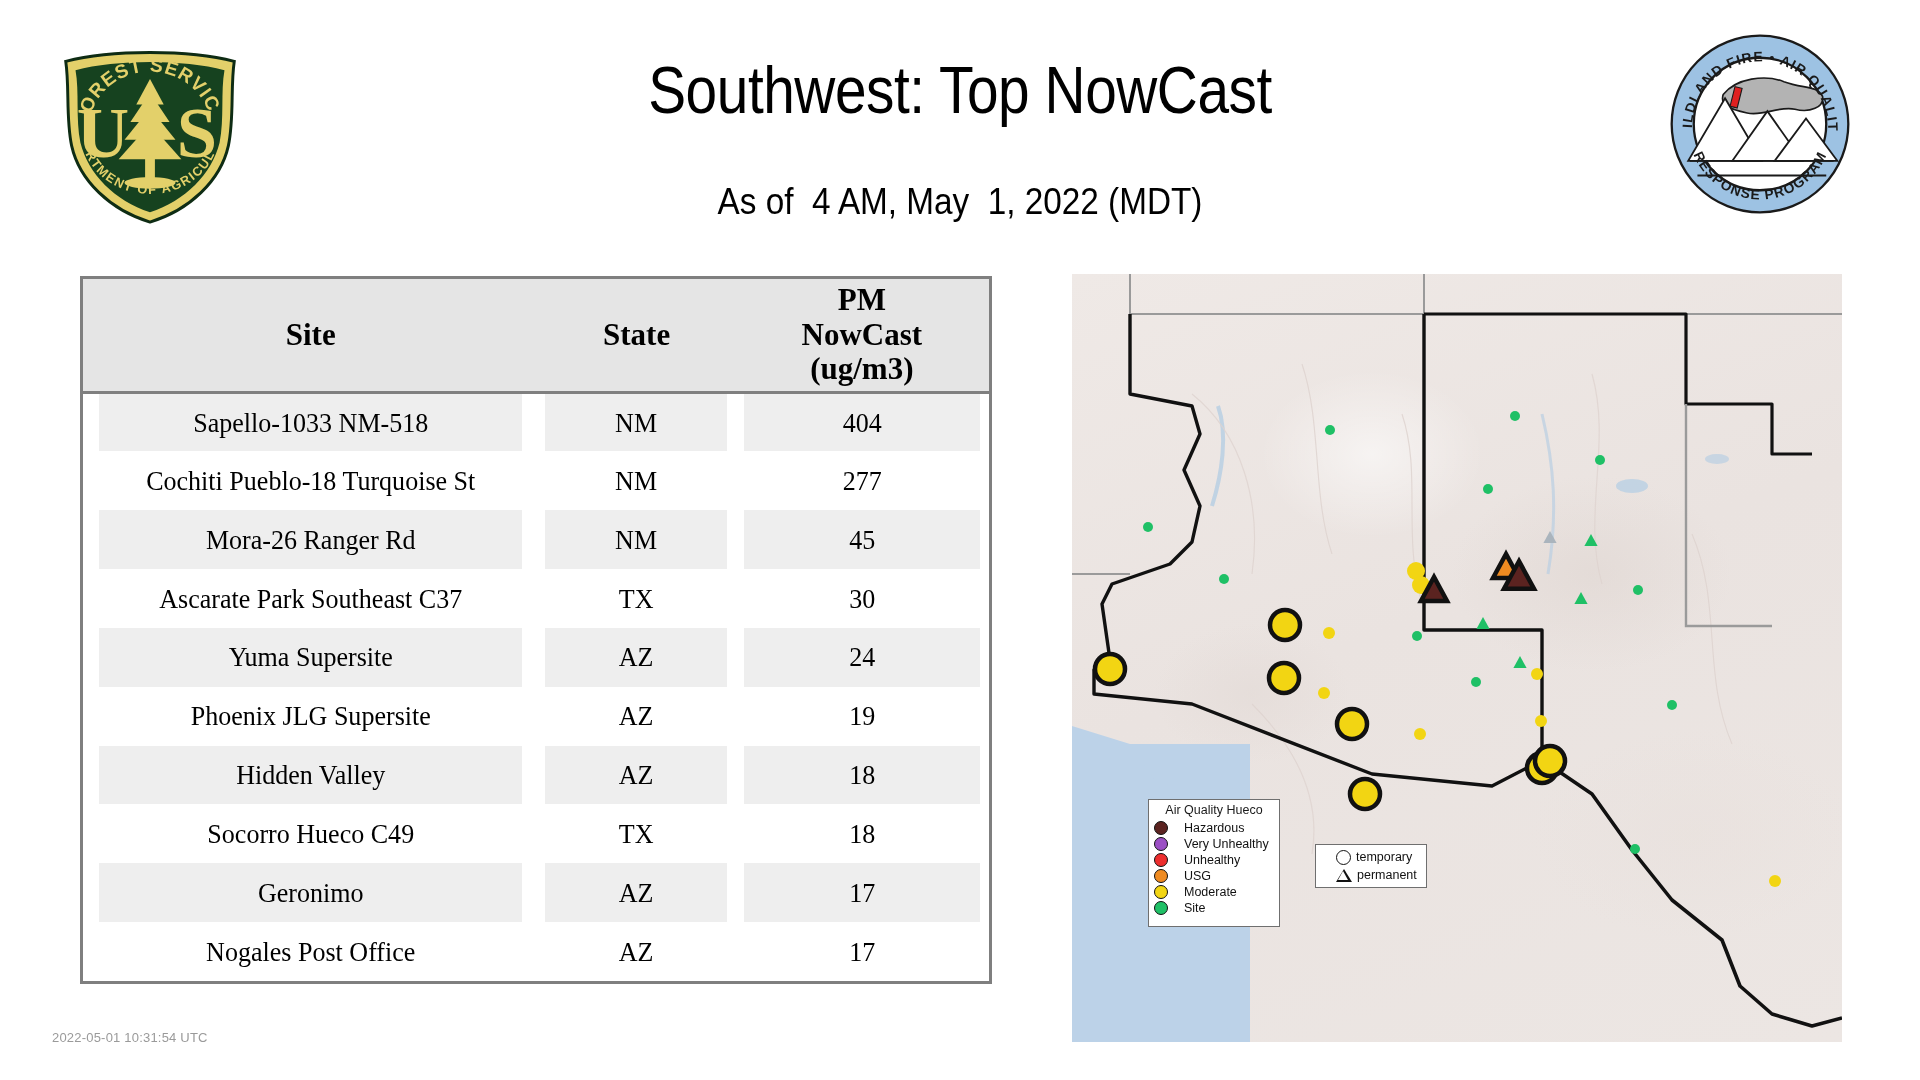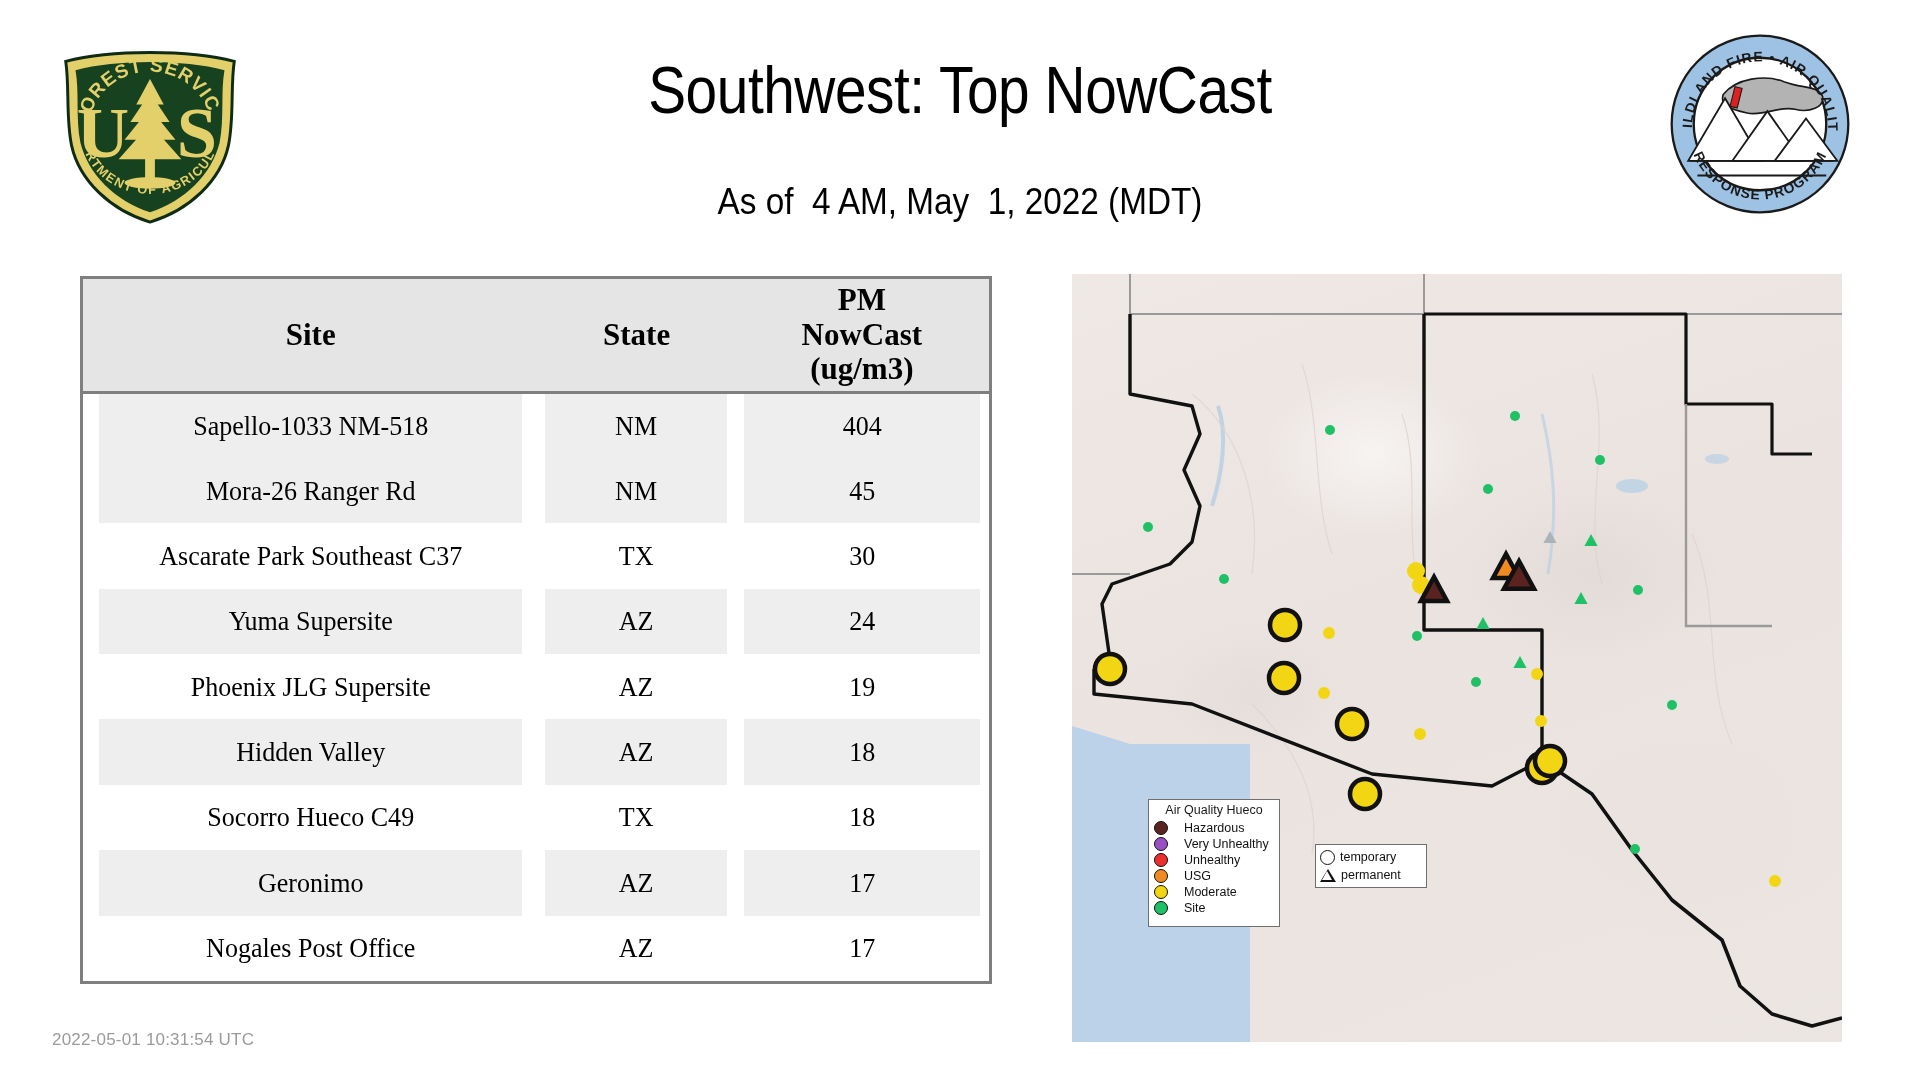--- a/index.html
+++ b/index.html
@@ -182,21 +182,21 @@
     font-size: 12.5px;
     color: #111111;
     line-height: 1;
     white-space: nowrap;
   }
   #shape-legend {
     left: 243px;
     top: 570px;
     width: 112px;
     height: 44px;
-    padding: 3px 4px;
+    padding: 3px 20px;
   }
   #shape-legend .legend-row {
     display: flex;
     align-items: center;
     gap: 5px;
     height: 18px;
   }
   #shape-legend .legend-label {
     font-size: 12.5px;
     color: #111111;
@@ -226,21 +226,21 @@
     border-right: 5.6px solid transparent;
     border-bottom: 9px solid #ffffff;
   }
 
   
   #footer-timestamp {
     position: absolute;
     left: 52px;
     top: 1030px;
     font-family: "Liberation Sans", sans-serif;
-    font-size: 17px;
+    font-size: 13px;
     color: #9a9a9a;
     letter-spacing: 0.2px;
   }
 </style>
 </head>
 <body>
 
 <div id="fs-logo">
   <svg viewBox="0 0 200 200" width="196" height="196" aria-hidden="true">
     <path d="M14 34 C60 22 140 22 186 34 C182 60 186 92 180 120 C172 156 140 186 100 198 C60 186 28 156 20 120 C14 92 18 60 14 34 Z" fill="#e3d06a" stroke="#0e2c14" stroke-width="3"></path>
@@ -310,20 +310,25 @@
           <div>NowCast</div>
           <div>(ug/m3)</div>
         </th>
       </tr>
     </thead>
     <tbody id="table-body">
         <tr class="odd">
           <td>Sapello-1033 NM-518</td>
           <td>NM</td>
           <td>404</td>
+        </tr>
+        <tr class="even">
+          <td>Cochiti Pueblo-18 Turquoise St</td>
+          <td>NM</td>
+          <td>277</td>
         </tr>
         <tr class="odd">
           <td>Mora-26 Ranger Rd</td>
           <td>NM</td>
           <td>45</td>
         </tr>
         <tr class="even">
           <td>Ascarate Park Southeast C37</td>
           <td>TX</td>
           <td>30</td>

